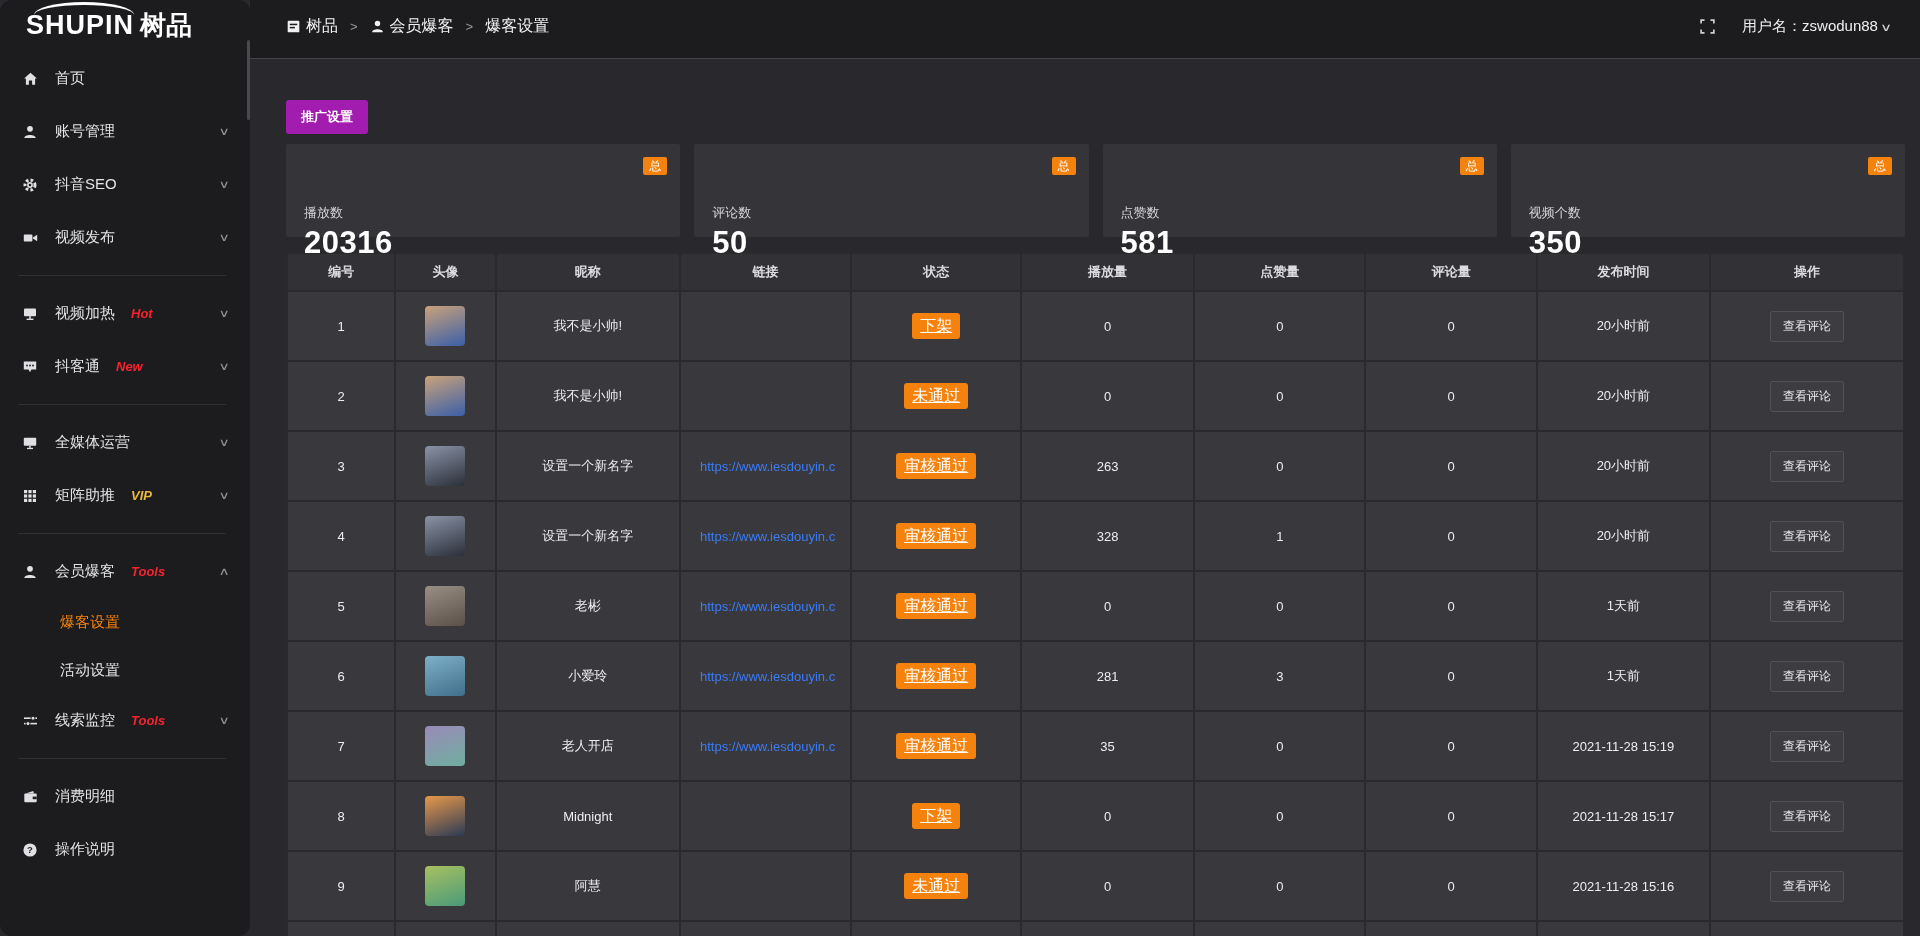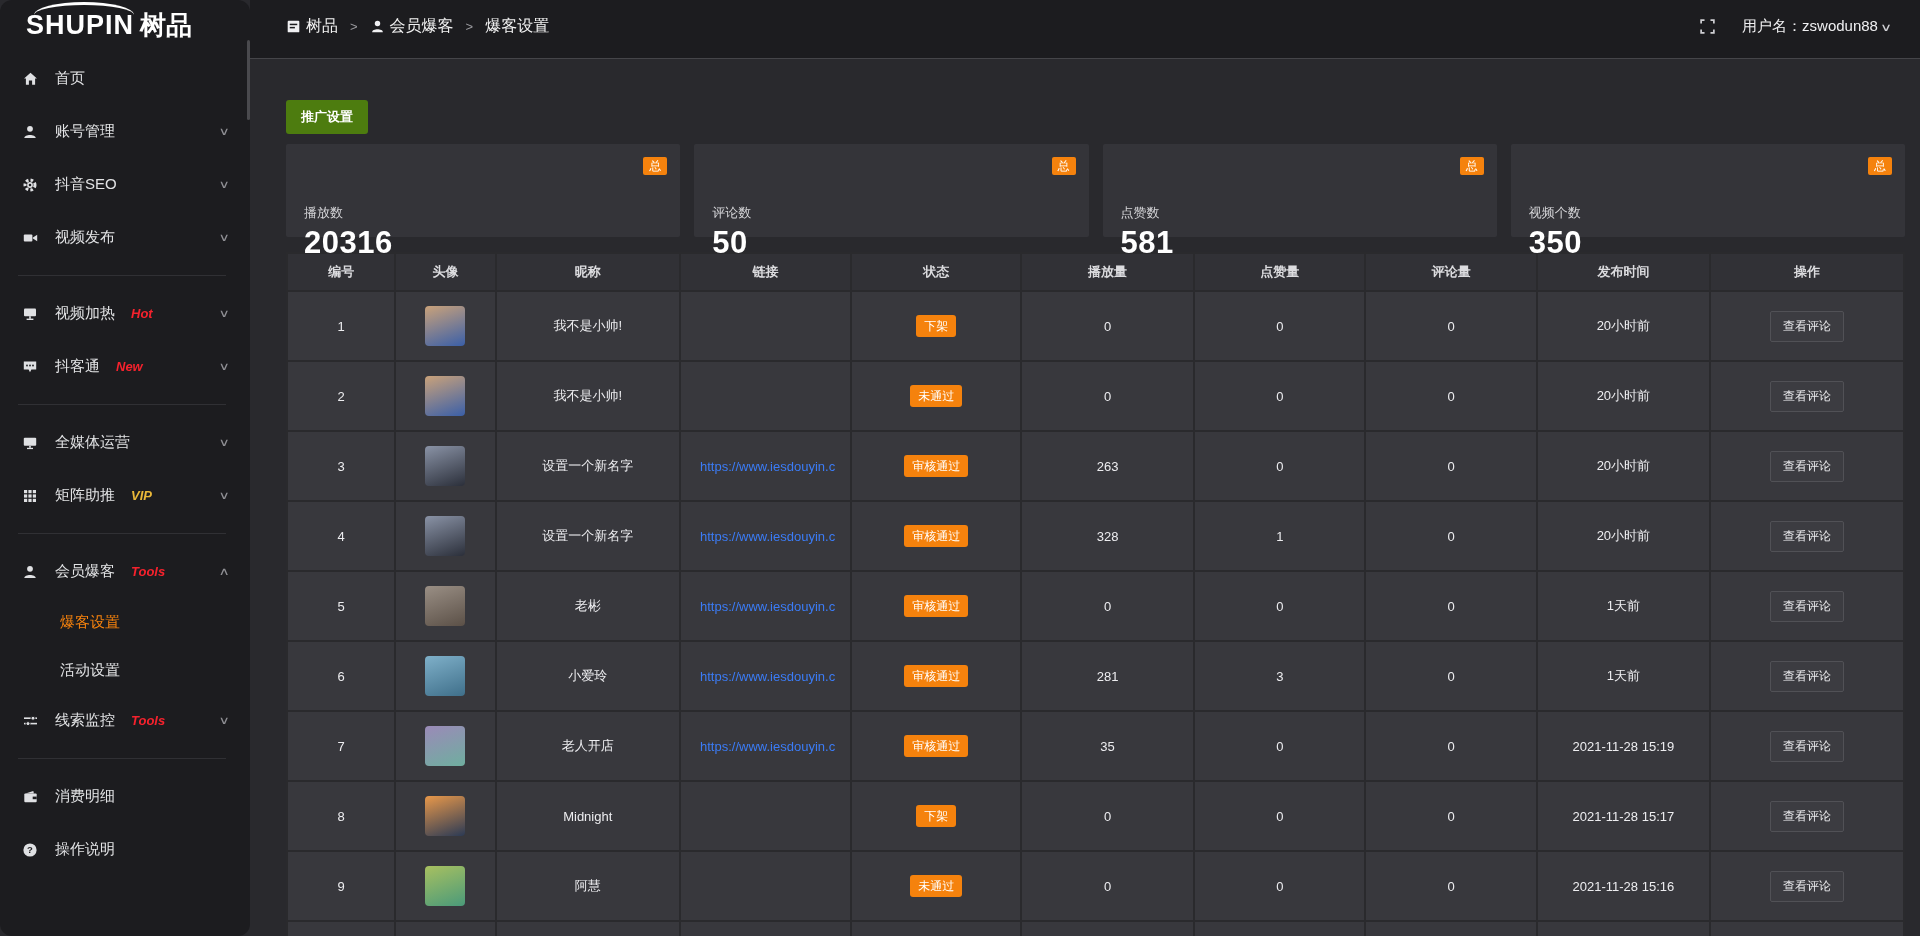--- a/index.html
+++ b/index.html
@@ -32,39 +32,39 @@
   .crumb { display:flex; align-items:center; font-size:16px; color:#f2f2f2; cursor:pointer; }
   .crumb .cicon { margin-right:5px; display:flex; align-items:center; }
   .crumb-sep { color:#9a9a9e; font-size:13px; margin:0 12px; }
   .topbar-right { margin-left:auto; display:flex; align-items:center; }
   .fs-btn { margin-right:26px; cursor:pointer; display:flex; align-items:center; }
   .username { font-size:15px; color:#f0f0f2; cursor:pointer; }
   .username .uchevron { font-size:11px; color:#cfcfd3; margin-left:4px; display:inline-block; transform:scaleX(1.5); }
 
   
   .main { margin-left:250px; padding:59px 15px 0 36px; }
-  .promo-btn { margin-top:41px; display:inline-block; background:#4d7c0f; color:#fff; font-size:13px;
+  .promo-btn { margin-top:41px; display:inline-block; background:#a21caf; color:#fff; font-size:13px;
     font-weight:bold; padding:8px 15px; border:none; border-radius:3px; cursor:pointer; }
 
   .stats { margin-top:10px; display:grid; grid-template-columns:repeat(4,1fr); gap:14px; }
   .stat-card { position:relative; background:#343439; height:93px; padding:16px 18px; border-radius:2px; }
   .stat-label { font-size:13px; color:#d5d5d8;margin-top:44px; }
   .stat-value { font-size:31px; font-weight:600; color:#fff; margin-top:3px; letter-spacing:.5px; }
   .stat-badge { position:absolute; top:13px; right:13px; background:#f5820d; color:#fff;
     font-size:12px; padding:3px 6px; border-radius:2px; line-height:1; }
 
   
   table { width:100%; margin-top:15px; border-collapse:collapse; table-layout:fixed; }
   th { background:#313136; height:38px; font-size:13px; font-weight:bold; color:#dcdcdf; }
   td { background:#38383d; height:70px; font-size:13px; color:#ededf0; text-align:center; }
   th,td { border:2px solid #2a2a2d; padding:0 6px; overflow:hidden; white-space:nowrap; }
   .avatar { width:40px; height:40px; border-radius:4px; margin:0 auto; }
   .cell-link { color:#3b7cf7; text-decoration:none; display:block; overflow:hidden; text-align:center; padding-left:4px; }
-  .status-badge { display:inline-block; background:#f5820d; color:#fff; font-size:12px;
-    padding:5px 8px; border-radius:3px; line-height:1; }
+  .status-badge { display:inline-block; background:#f5820d; color:#fff; font-size:16px;
+    padding:5px 8px; border-radius:3px; line-height:1;text-decoration:underline; }
   .action-btn { background:#3c3c41; border:1px solid #515156; color:#ececef; font-size:12px;
     padding:6px 12px; border-radius:2px; cursor:pointer; }
   svg { display:block; }
 </style>
 </head>
 <body>
 
 <aside class="sidebar">
   <div class="logo">
     <div class="logo-arc"></div>

